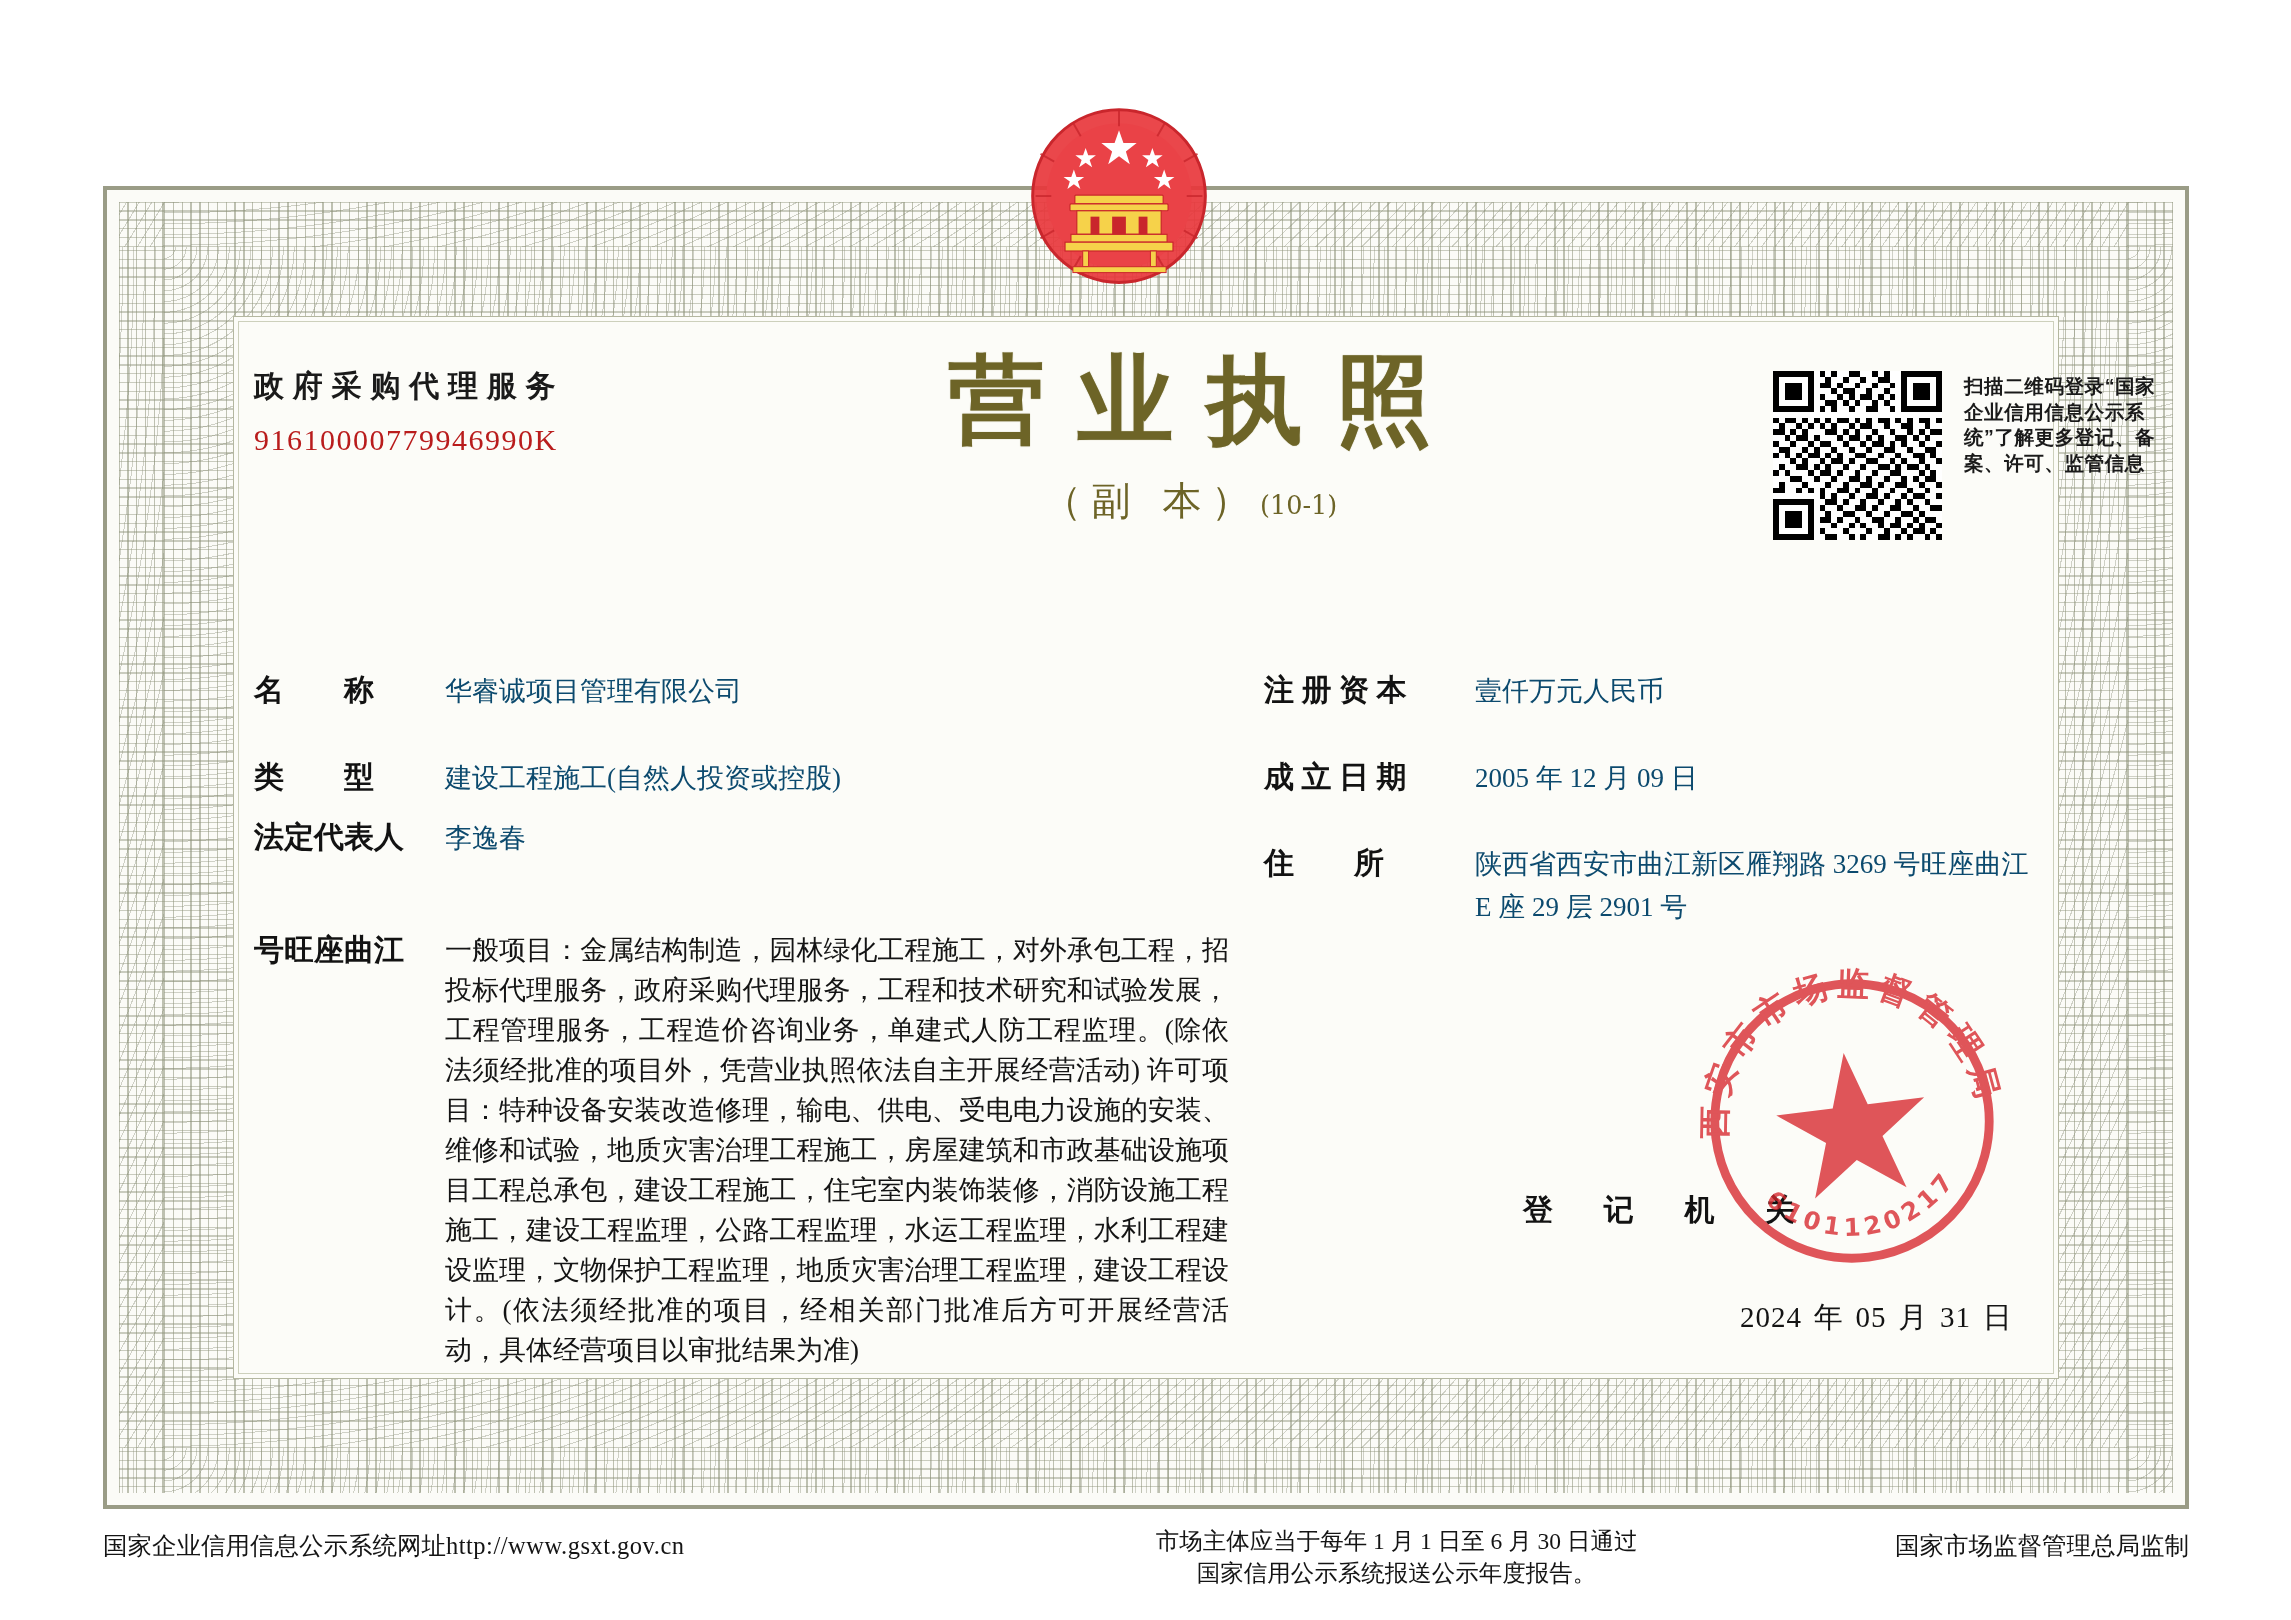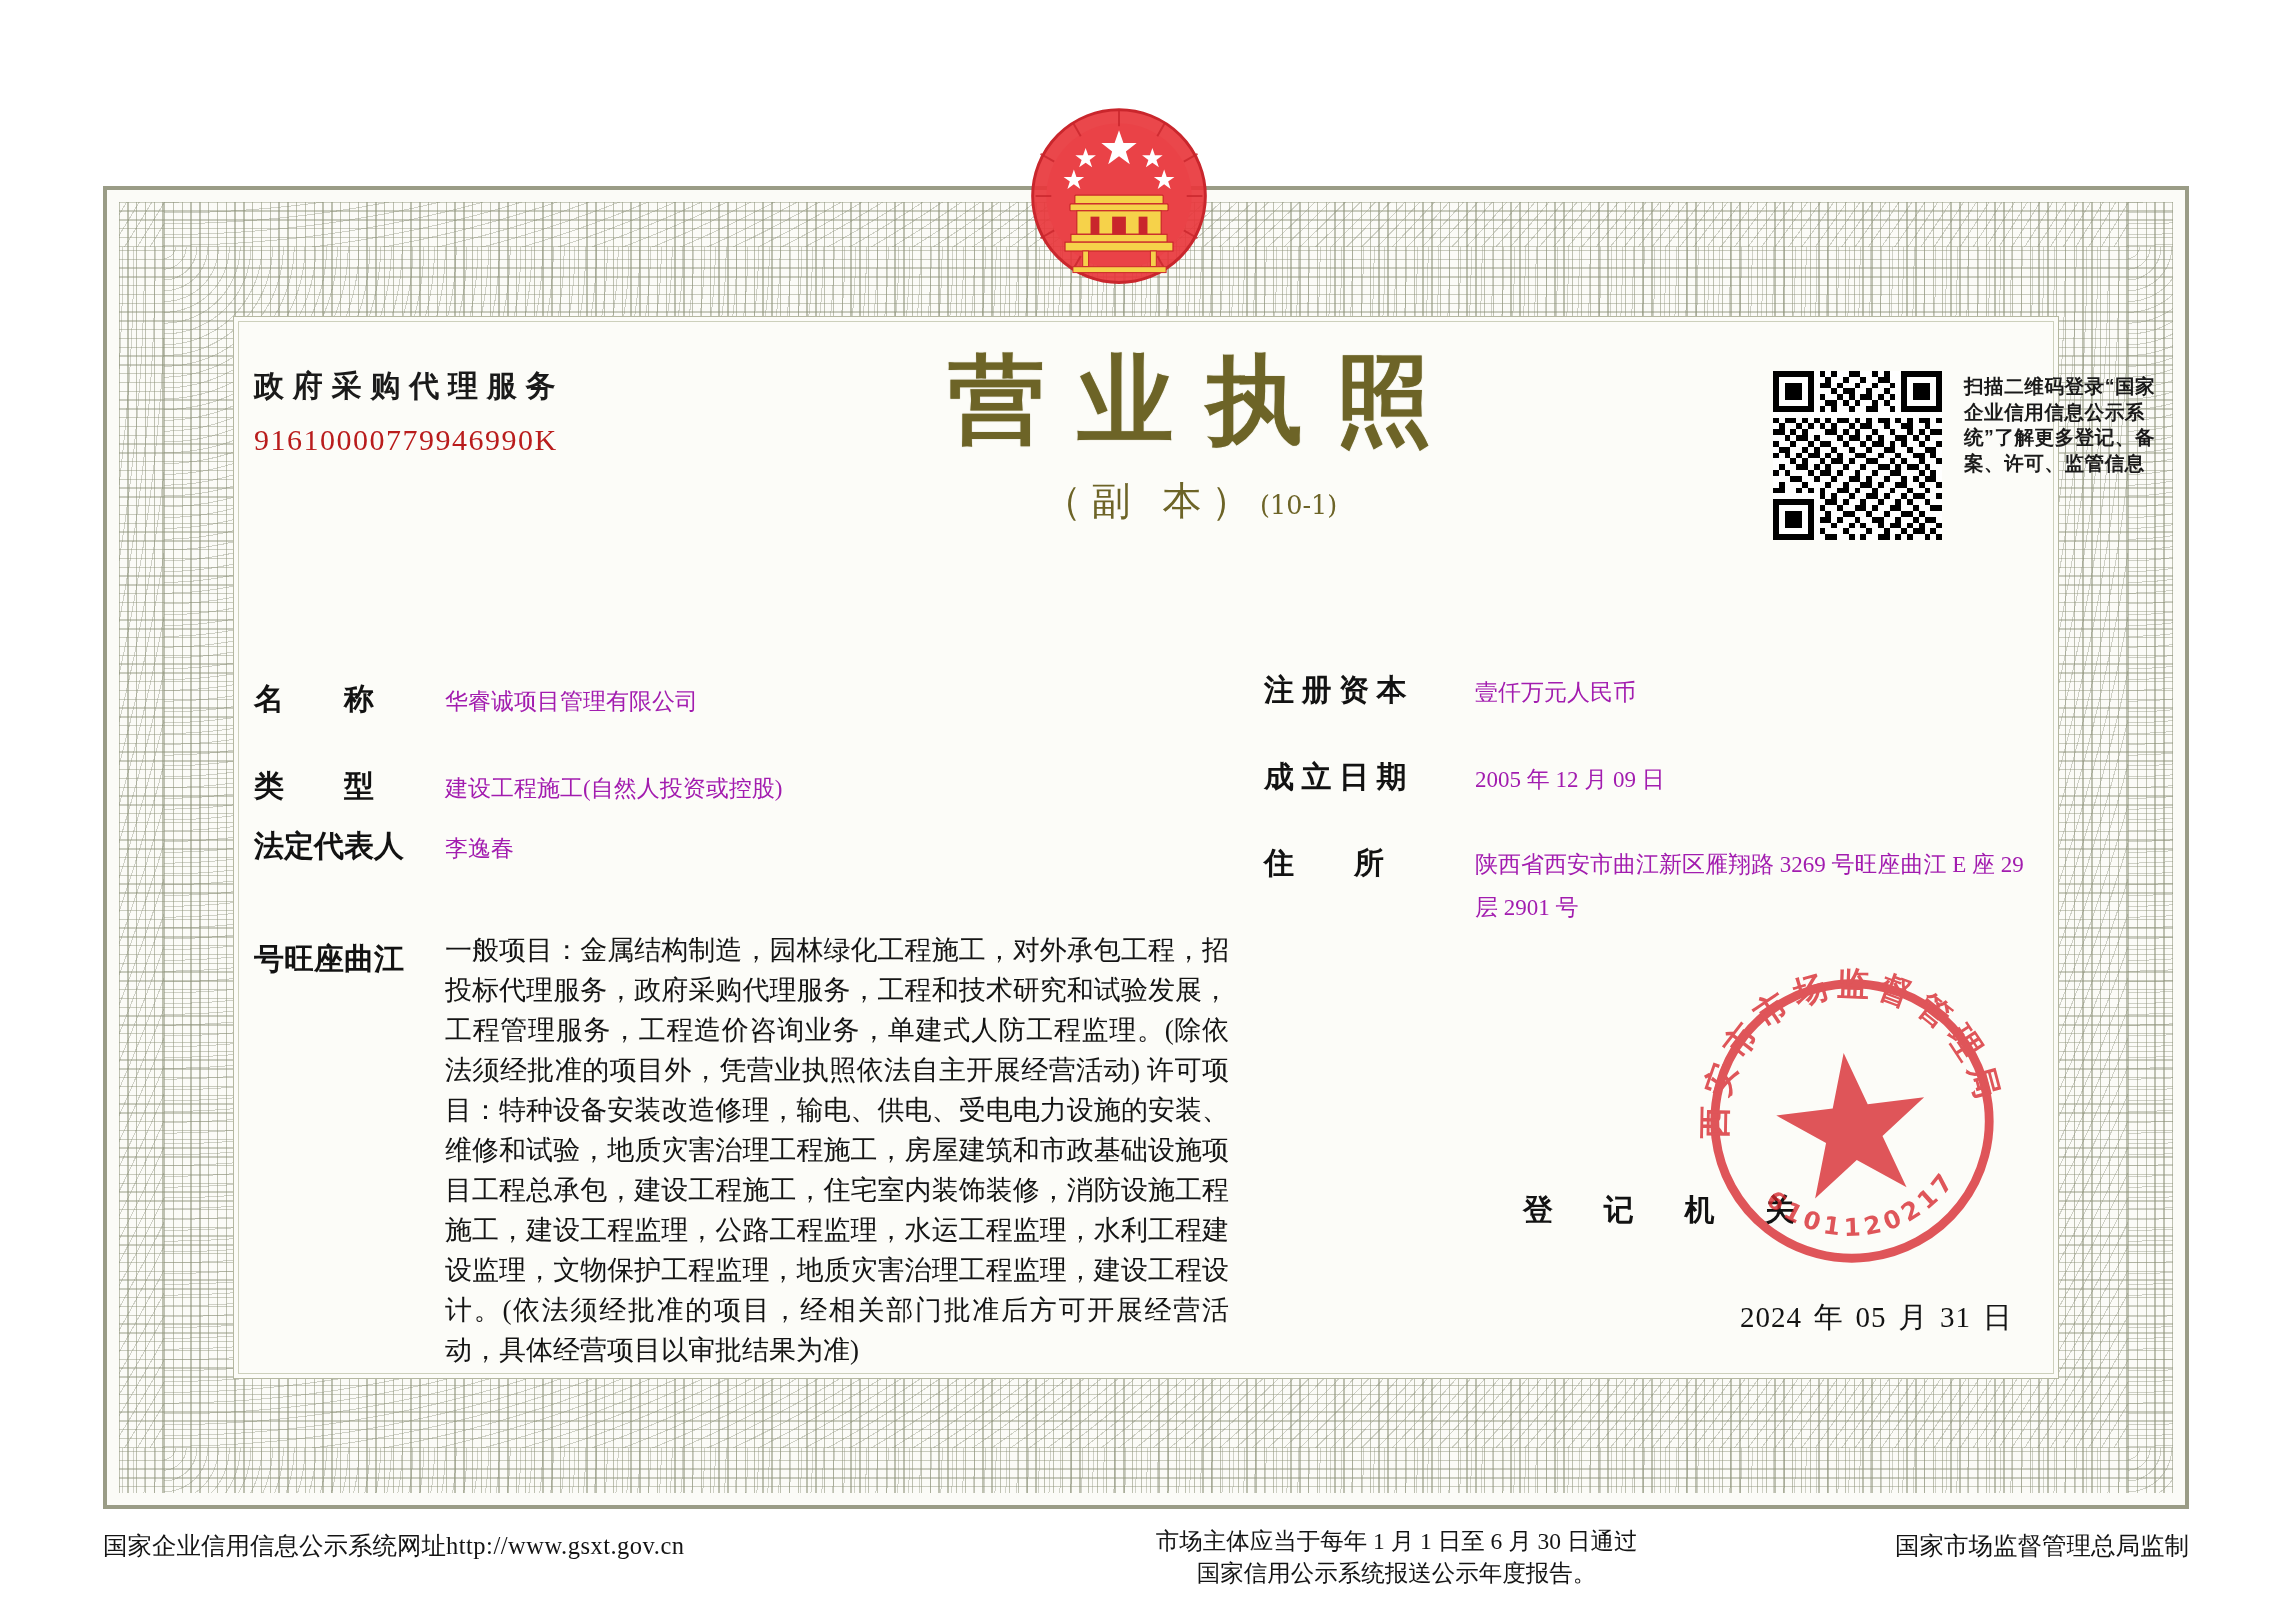--- a/index.html
+++ b/index.html
@@ -144,25 +144,24 @@
   
   .field {
     position: absolute;
     font-family: "Liberation Serif", serif;
   }
   .f-label {
     font-size: 30px;
     font-weight: 600;
     color: #121212;
     white-space: nowrap;
-    margin-top: 9px;
   }
   .f-value {
-    font-size: 23px;
-    color: #a21caf;
+    font-size: 27px;
+    color: #0c4a6e;
     line-height: 39px;
   }
 
   .label-w {
     display: inline-block;
     width: 191px;
   }
 
   .scope-text {
     font-size: 27px;

